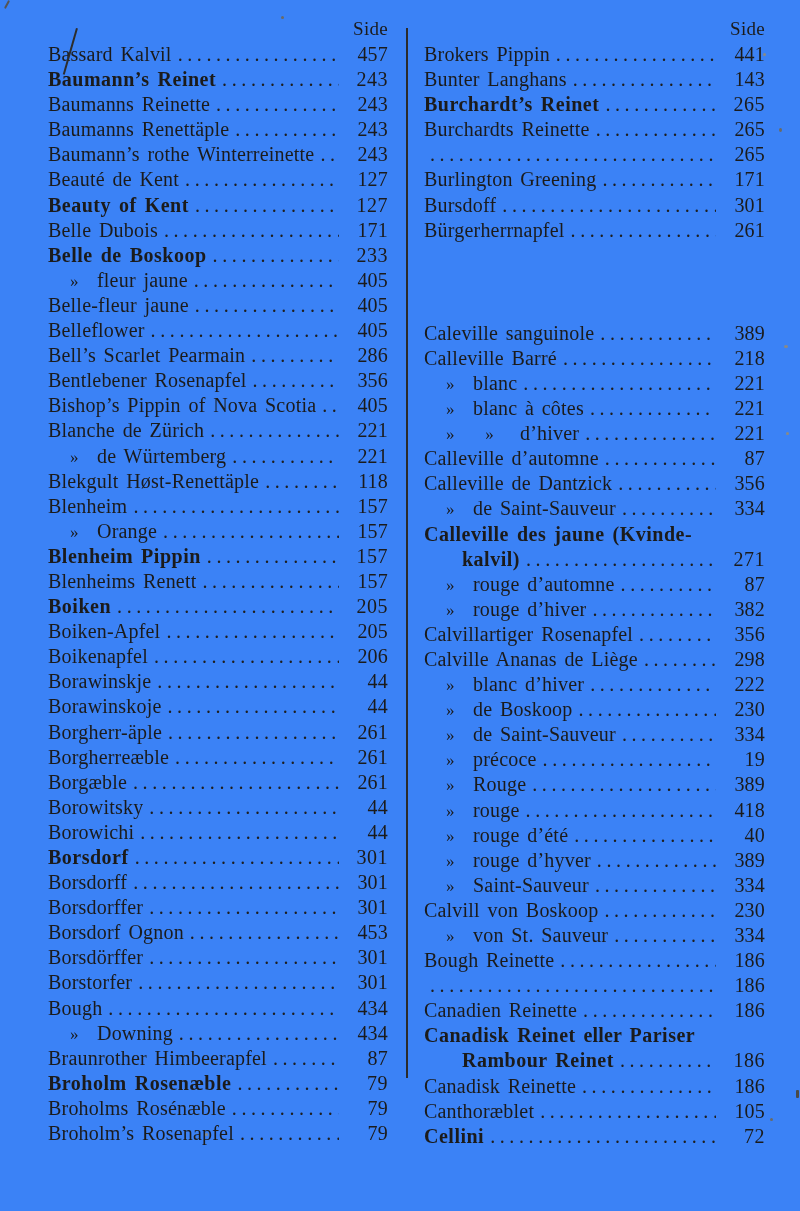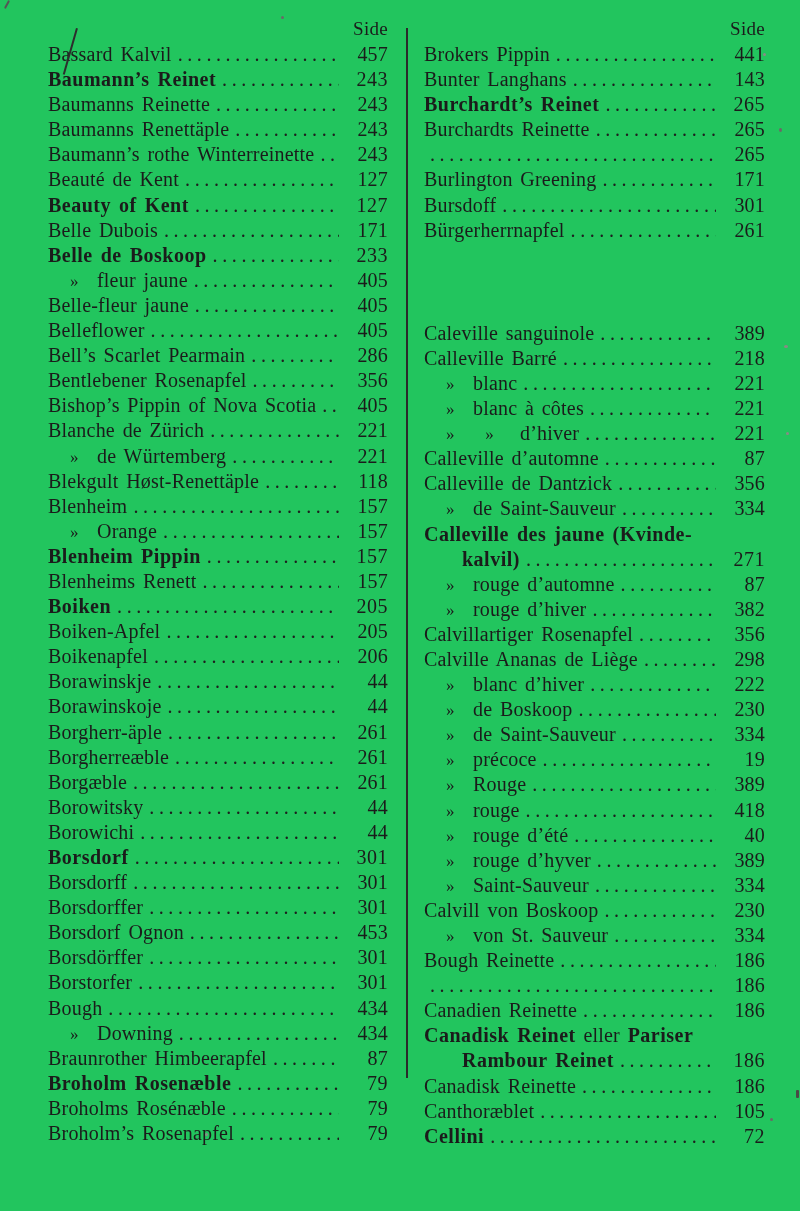--- a/index.html
+++ b/index.html
@@ -4,21 +4,21 @@
 <style>
   html, body { margin: 0; padding: 0; }
   body {
     width: 800px; height: 1211px;
     background: #ffffff;
     font-family: "Liberation Serif", "DejaVu Serif", serif;
   }
   .page {
     position: relative;
     width: 800px; height: 1211px;
-    background: #22c55e;
+    background: #3b82f6;
     overflow: hidden;
     color: #1b1b1b;
   }
   .col { position: absolute; top: 16px; }
   .col-left  { left: 48px;  width: 340px; }
   .col-right { left: 424px; width: 341px; }
   .col-header {
     height: 26px; line-height: 26px;
     font-size: 19px; text-align: right;
     letter-spacing: 0.3px;
@@ -39,21 +39,21 @@
   .pre.g1 { margin-left: 22px; width: 27px; font-size: 17px; }
   .pre.g2 { margin-left: 22px; width: 74px; font-size: 17px; word-spacing: 26px; }
   .dots { flex: 1 1 8px; min-width: 6px; overflow: hidden; margin: 0 5px 0 6px; }
   .dots::after {
     content: "..........................................................................";
     letter-spacing: 4.6px; font-weight: normal; color: #1e1e1e;
   }
   .pagenum { flex: none; width: 44px; text-align: right; font-size: 20px; font-weight: normal; }
   .gap { width: 100%; }
   .seg-b { font-weight: bold; letter-spacing: 0.5px; }
-  .seg-r { font-weight: normal; text-align: right; }
+  .seg-r { font-weight: bold; text-align: right; }
 
   
   .divider {
     position: absolute; left: 406px; top: 28px;
     width: 2px; height: 1050px; background: #2b2b2b;
   }
   
   .pen-stroke {
     position: absolute; left: 76px; top: 28px;
     width: 1.5px; height: 48px; background: #2d2d2d;

